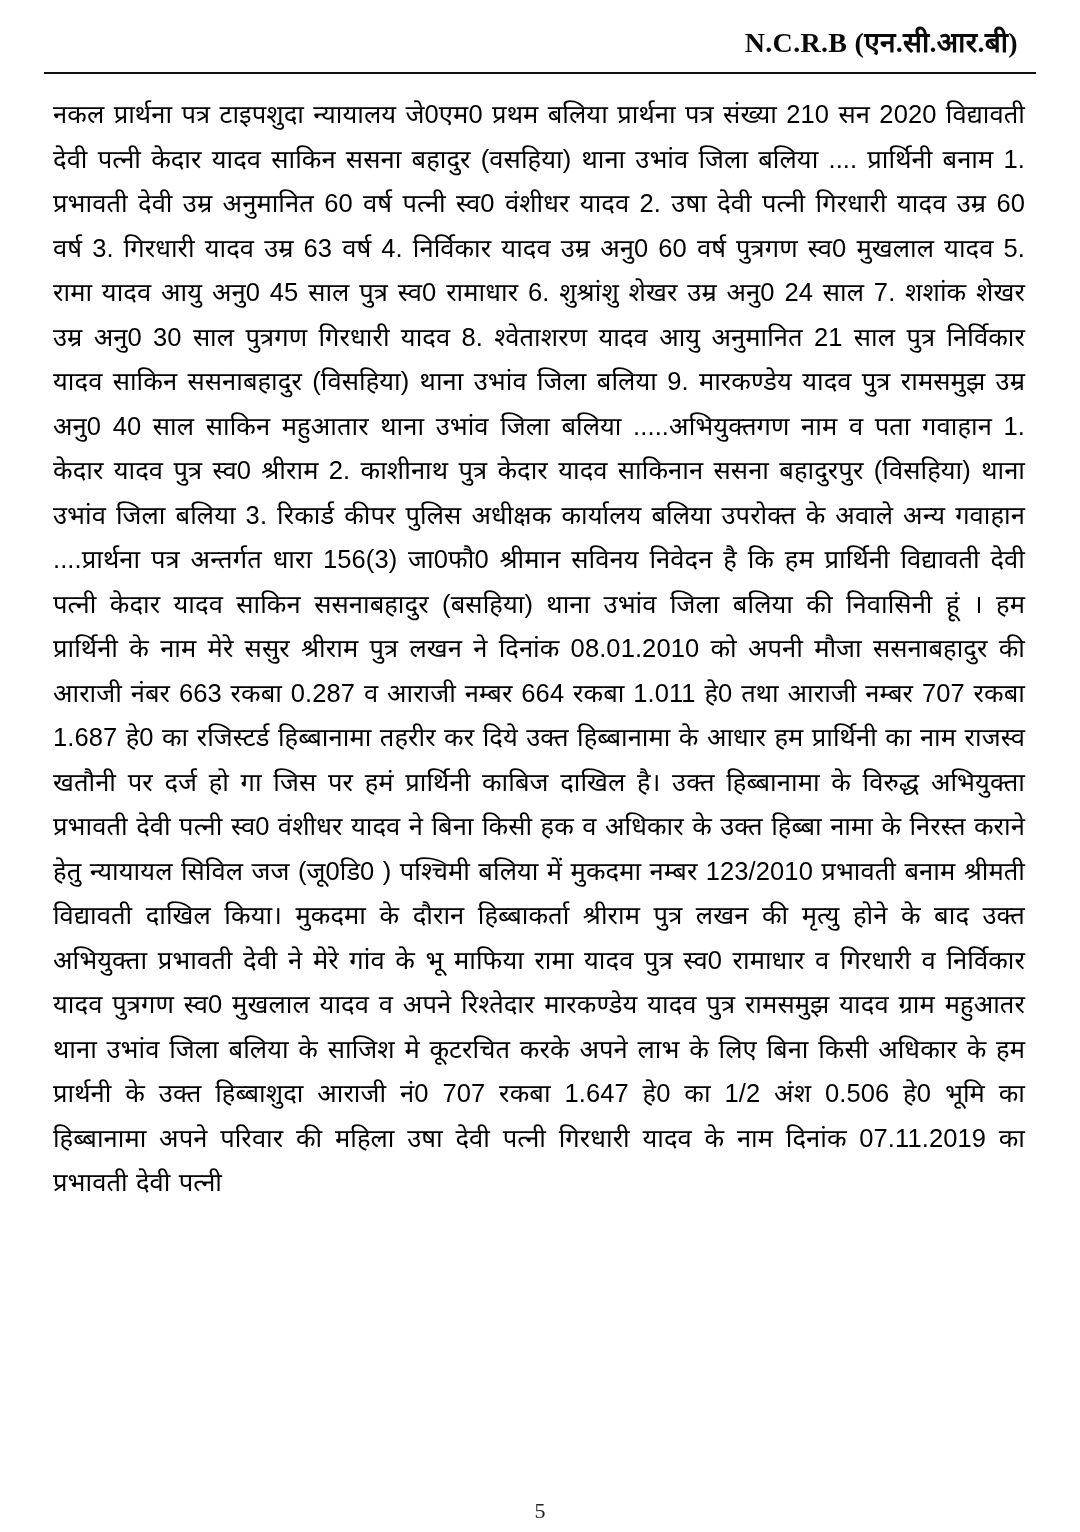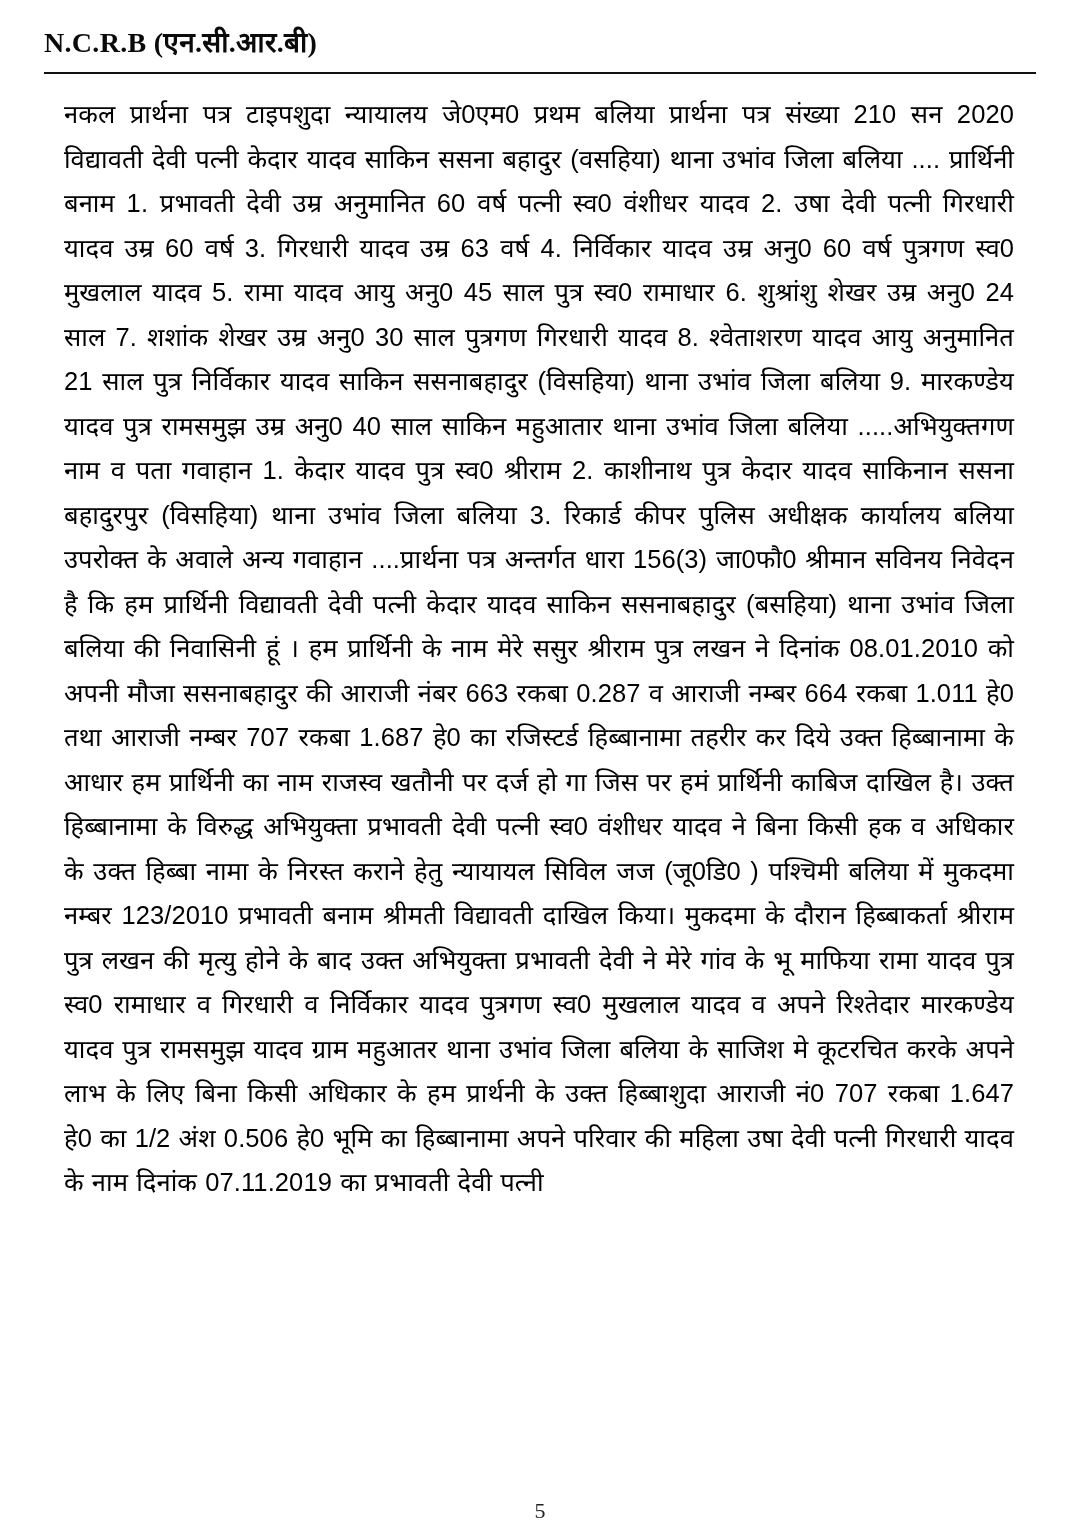--- a/index.html
+++ b/index.html
@@ -17,21 +17,21 @@
   }
   .page {
     width: 1080px;
     height: 1532px;
     box-sizing: border-box;
     padding: 22px 44px 0 44px;
     position: relative;
     background: #ffffff;
   }
   .header {
-    text-align: left;
+    text-align: right;
     padding-right: 18px;
     font-family: "Liberation Serif", serif;
     font-weight: bold;
     font-size: 28px;
     letter-spacing: 0.3px;
     color: #0a0a0a;
   }
   .header-rule {
     margin-top: 12px;
     border-top: 2px solid #111111;
@@ -43,21 +43,21 @@
     font-size: 25.5px;
     line-height: 44.5px;
     text-align: justify;
     text-justify: inter-word;
     color: #000000;
     word-spacing: 1px;
     letter-spacing: 0.1px;
     padding: 0 6px 0 4px;
   }
   .body-text p {
-    margin: 16px;
+    margin: 5px;
   }
   .page-number {
     position: absolute;
     bottom: 8px;
     left: 0;
     width: 1080px;
     text-align: center;
     font-family: "Liberation Serif", serif;
     font-size: 22px;
     color: #222222;

